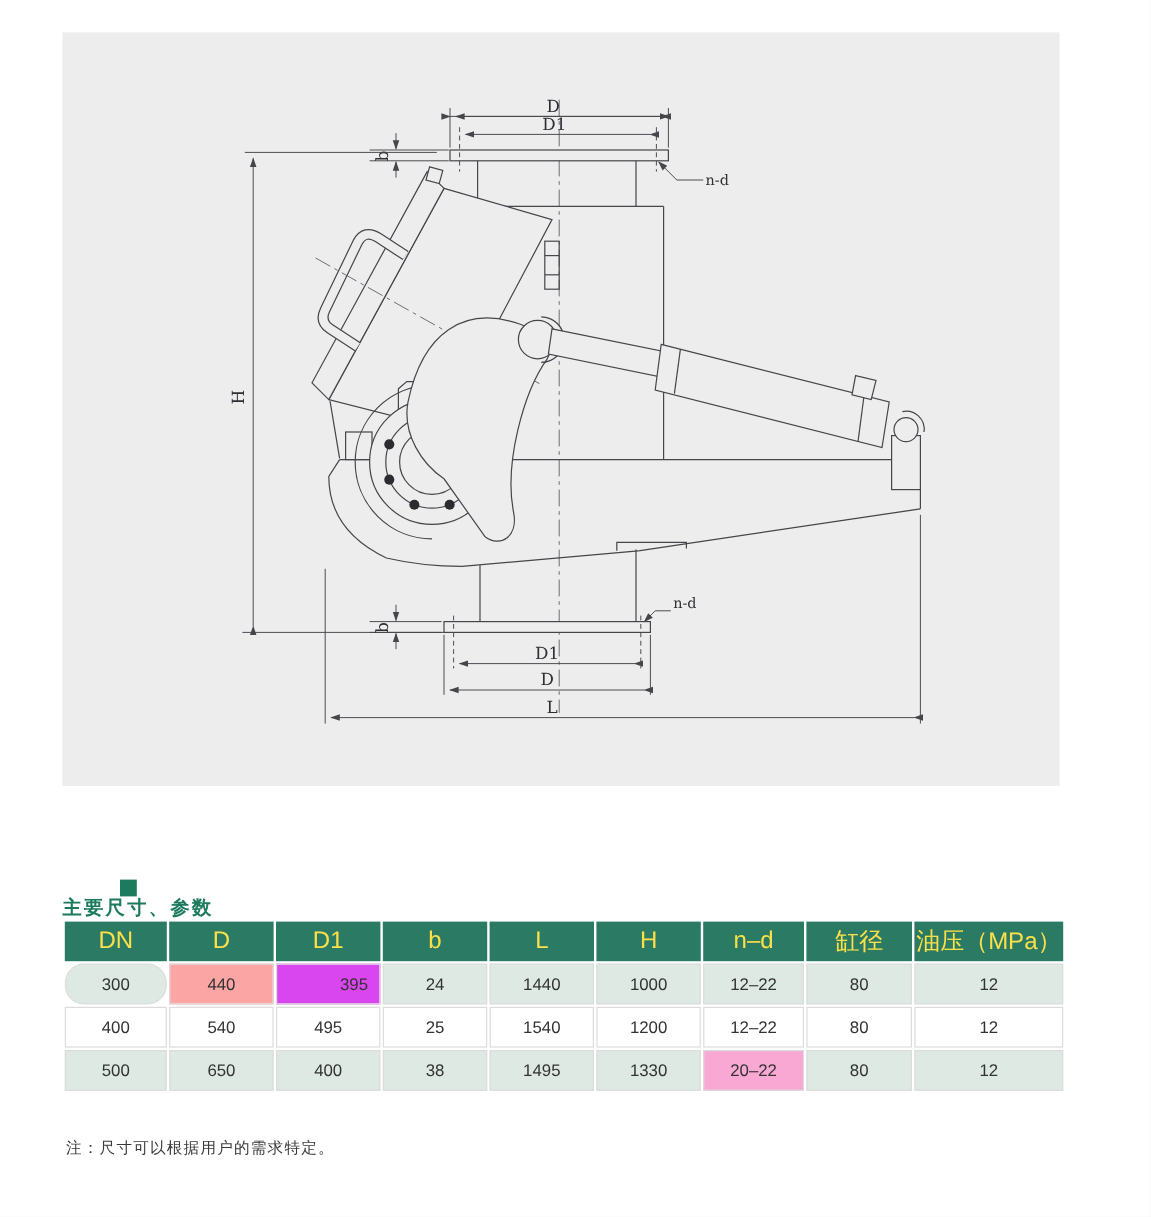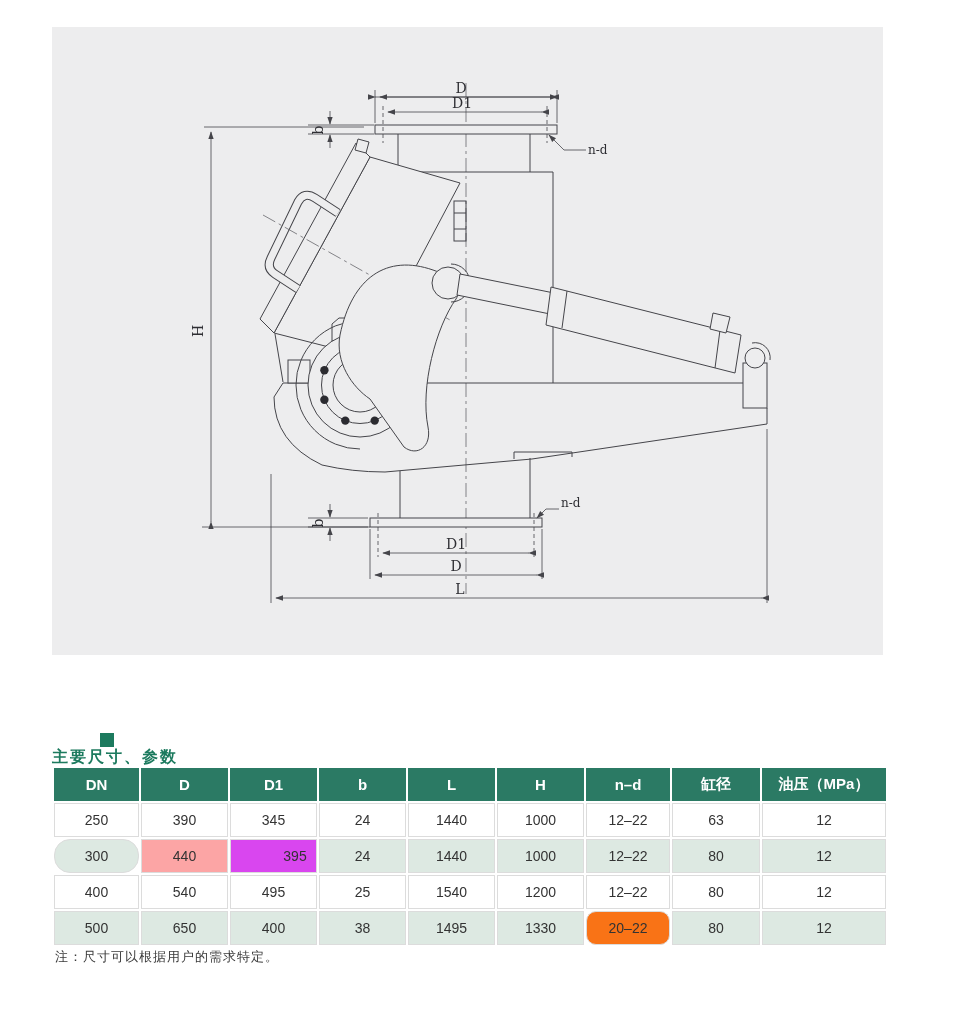--- a/index.html
+++ b/index.html
@@ -33,21 +33,21 @@
   .section-title{
     font-size:16px;font-weight:bold;letter-spacing:2px;
   }
 
   
   .dims-table{
     position:absolute;left:52px;top:766px;width:834px;
     border-collapse:separate;border-spacing:2px;table-layout:fixed;
   }
   .dims-table th{
-    color:#ffffff;font-size:15px;font-weight:bold;height:31px;text-align:center;
+    color:#fde047;font-size:20px;font-weight:normal;height:31px;text-align:center;
   }
   .dims-table td{
     font-size:14px;color:#333;height:30px;text-align:center;
     border:1px solid #dcdcdc;background:#fff;
   }
   .note{
     position:absolute;left:55px;top:948px;font-size:13px;color:#3a3a3a;letter-spacing:1px;
   }
 </style>
 </head>
@@ -200,31 +200,20 @@
         <th style="background: rgb(43, 122, 100);">b</th>
         <th style="background: rgb(43, 122, 100);">L</th>
         <th style="background: rgb(43, 122, 100);">H</th>
         <th style="background: rgb(43, 122, 100);">n–d</th>
         <th style="background: rgb(43, 122, 100);">缸径</th>
         <th style="background: rgb(43, 122, 100);">油压（MPa）</th>
       </tr>
     </thead>
   <tbody>
       <tr>
-        <td>250</td>
-        <td>390</td>
-        <td>345</td>
-        <td>24</td>
-        <td>1440</td>
-        <td>1000</td>
-        <td>12–22</td>
-        <td>63</td>
-        <td>12</td>
-      </tr>
-      <tr>
         <td style="background: rgb(221, 233, 226); border-radius: 16px;">300</td>
         <td style="background: #fca5a5;">440</td>
         <td style="background: #d946ef; padding-left: 44px;">395</td>
         <td style="background: rgb(221, 233, 226);">24</td>
         <td style="background: rgb(221, 233, 226);">1440</td>
         <td style="background: rgb(221, 233, 226);">1000</td>
         <td style="background: rgb(221, 233, 226);">12–22</td>
         <td style="background: rgb(221, 233, 226);">80</td>
         <td style="background: rgb(221, 233, 226);">12</td>
       </tr>
@@ -239,20 +228,20 @@
         <td>80</td>
         <td>12</td>
       </tr>
       <tr>
         <td style="background: rgb(221, 233, 226);">500</td>
         <td style="background: rgb(221, 233, 226);">650</td>
         <td style="background: rgb(221, 233, 226);">400</td>
         <td style="background: rgb(221, 233, 226);">38</td>
         <td style="background: rgb(221, 233, 226);">1495</td>
         <td style="background: rgb(221, 233, 226); margin-left: 12px;">1330</td>
-        <td style="background: #f97316; border-radius: 10px;">20–22</td>
+        <td style="background: #f9a8d4;">20–22</td>
         <td style="background: rgb(221, 233, 226);">80</td>
         <td style="background: rgb(221, 233, 226);">12</td>
       </tr>
     </tbody>
 </table>
 
 <div class="note">注：尺寸可以根据用户的需求特定。</div>
 
 </body></html>

